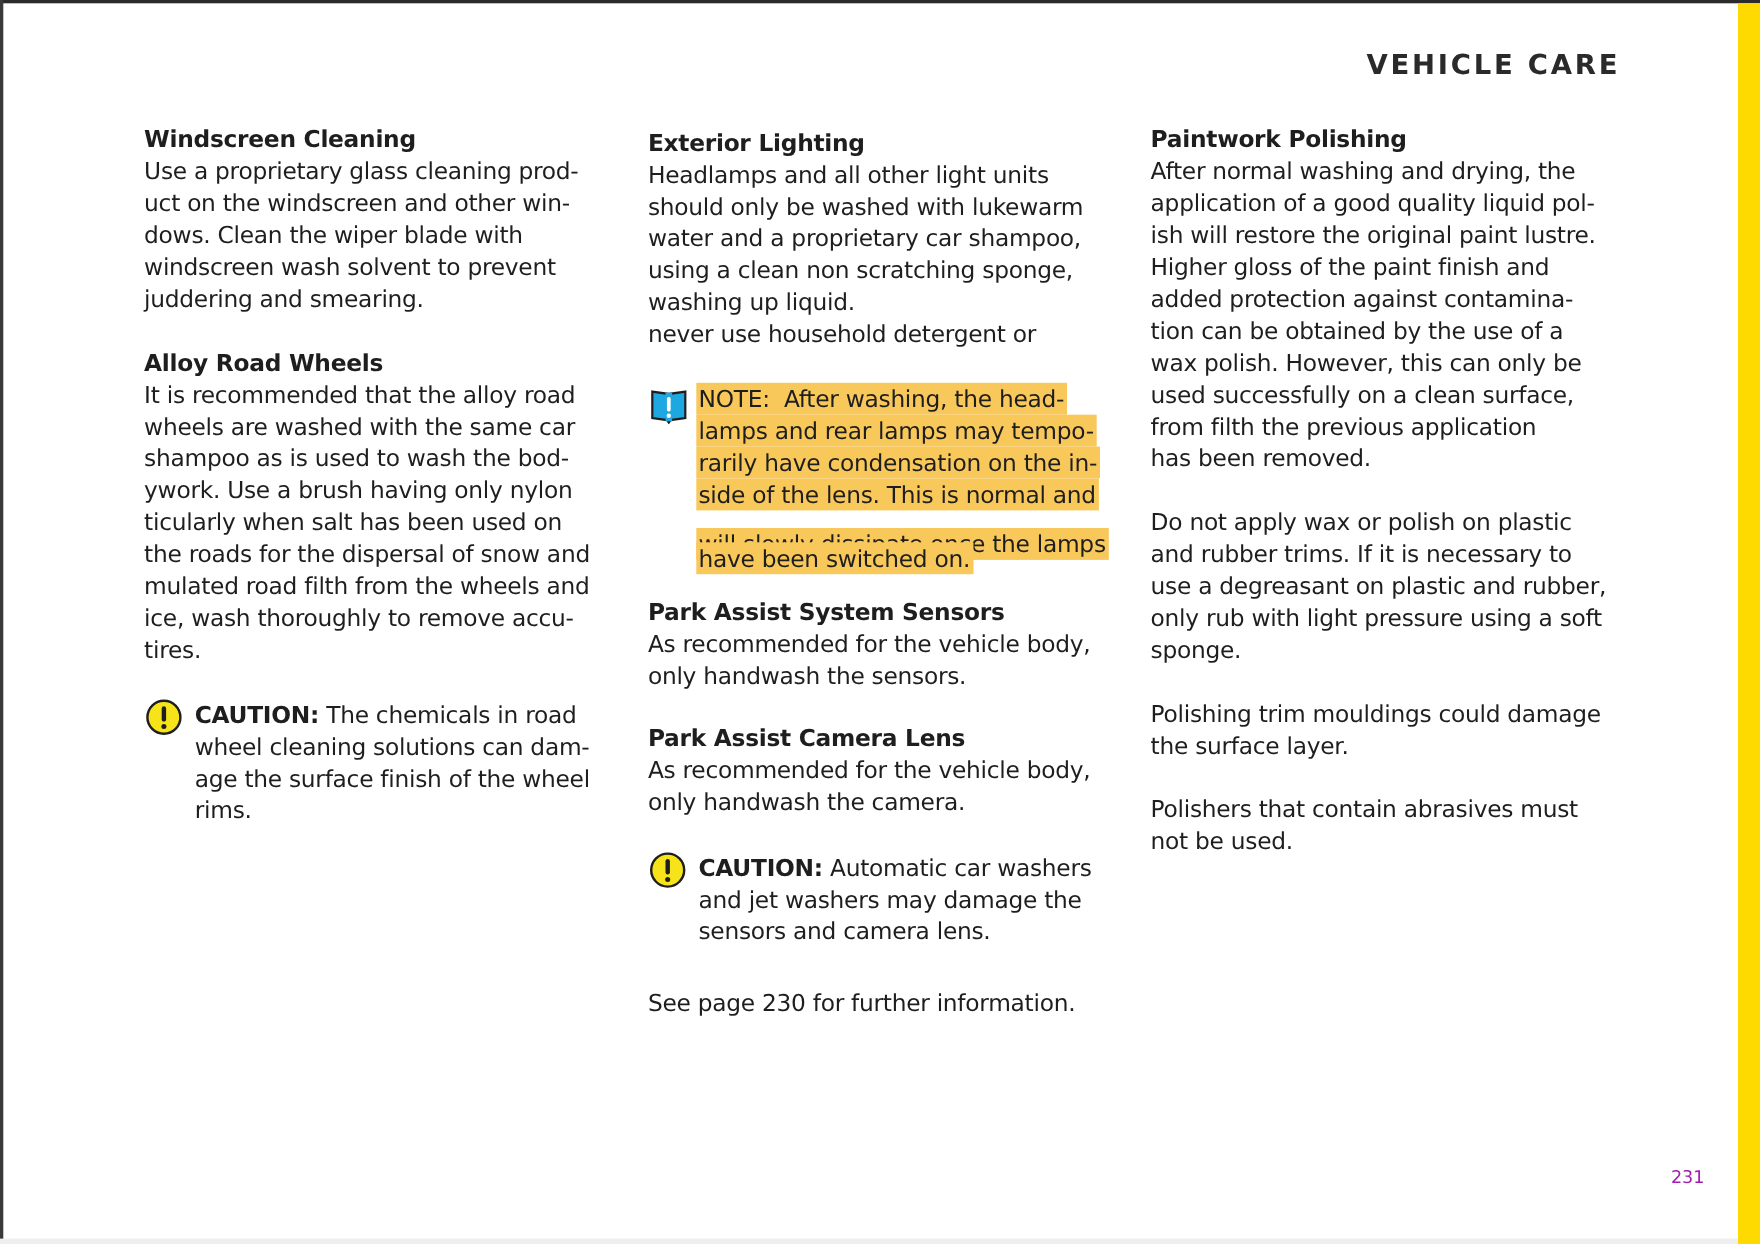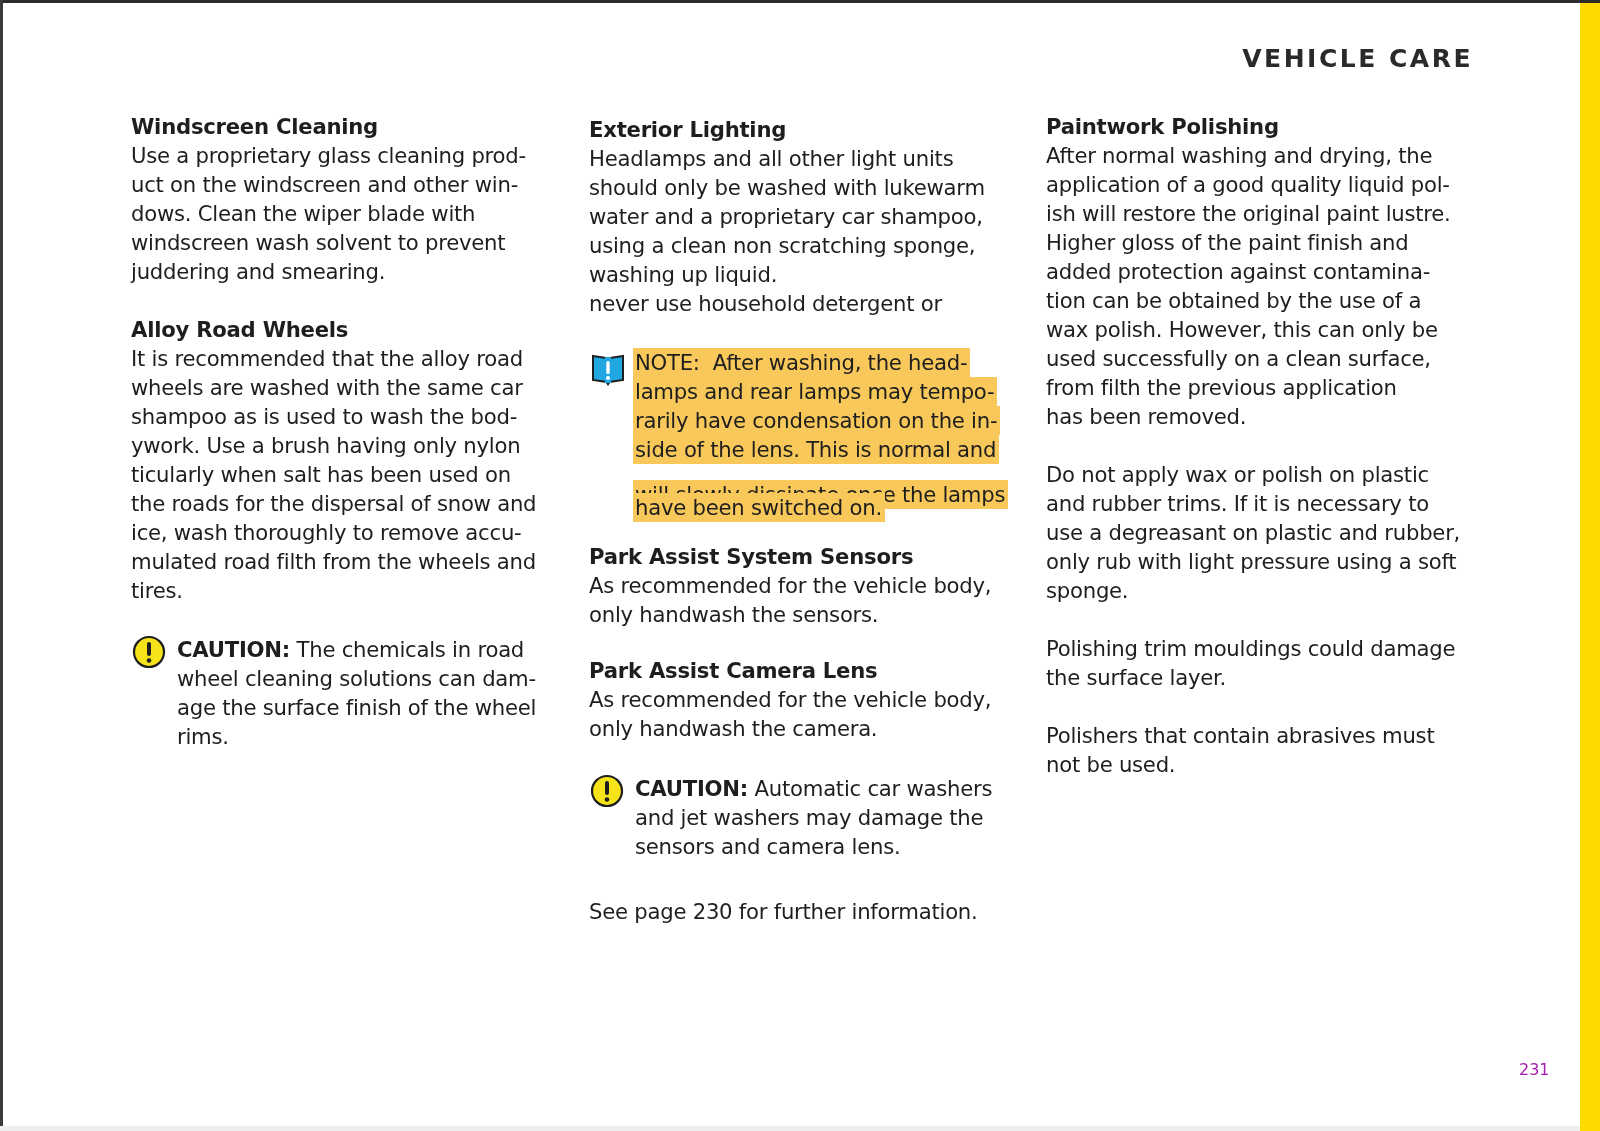--- a/index.html
+++ b/index.html
@@ -56,22 +56,22 @@
   <div class="gap"></div>
   <div>
     <span class="line heading">Alloy Road Wheels</span>
     <div>
         <span class="line">It is recommended that the alloy road</span>
         <span class="line">wheels are washed with the same car</span>
         <span class="line">shampoo as is used to wash the bod-</span>
         <span class="line">ywork. Use a brush having only nylon</span>
         <span class="line">ticularly when salt has been used on</span>
         <span class="line">the roads for the dispersal of snow and</span>
+        <span class="line">mulated road filth from the wheels and</span>
         <span class="line">ice, wash thoroughly to remove accu-</span>
-        <span class="line">mulated road filth from the wheels and</span>
         <span class="line">tires.</span>
       </div>
   </div>
   <div class="gap" style="height:30px"></div>
   <div class="callout caution">
     <span class="icon">
       <svg width="34" height="34" viewBox="0 0 34 34">
           <circle cx="17" cy="17" r="15" fill="#F7E31A" stroke="#1e1e1e" stroke-width="2.2"></circle>
           <rect x="15" y="7" width="4" height="14" rx="2" fill="#1e1e1e"></rect>
           <circle cx="17" cy="25.5" r="2.3" fill="#1e1e1e"></circle>

